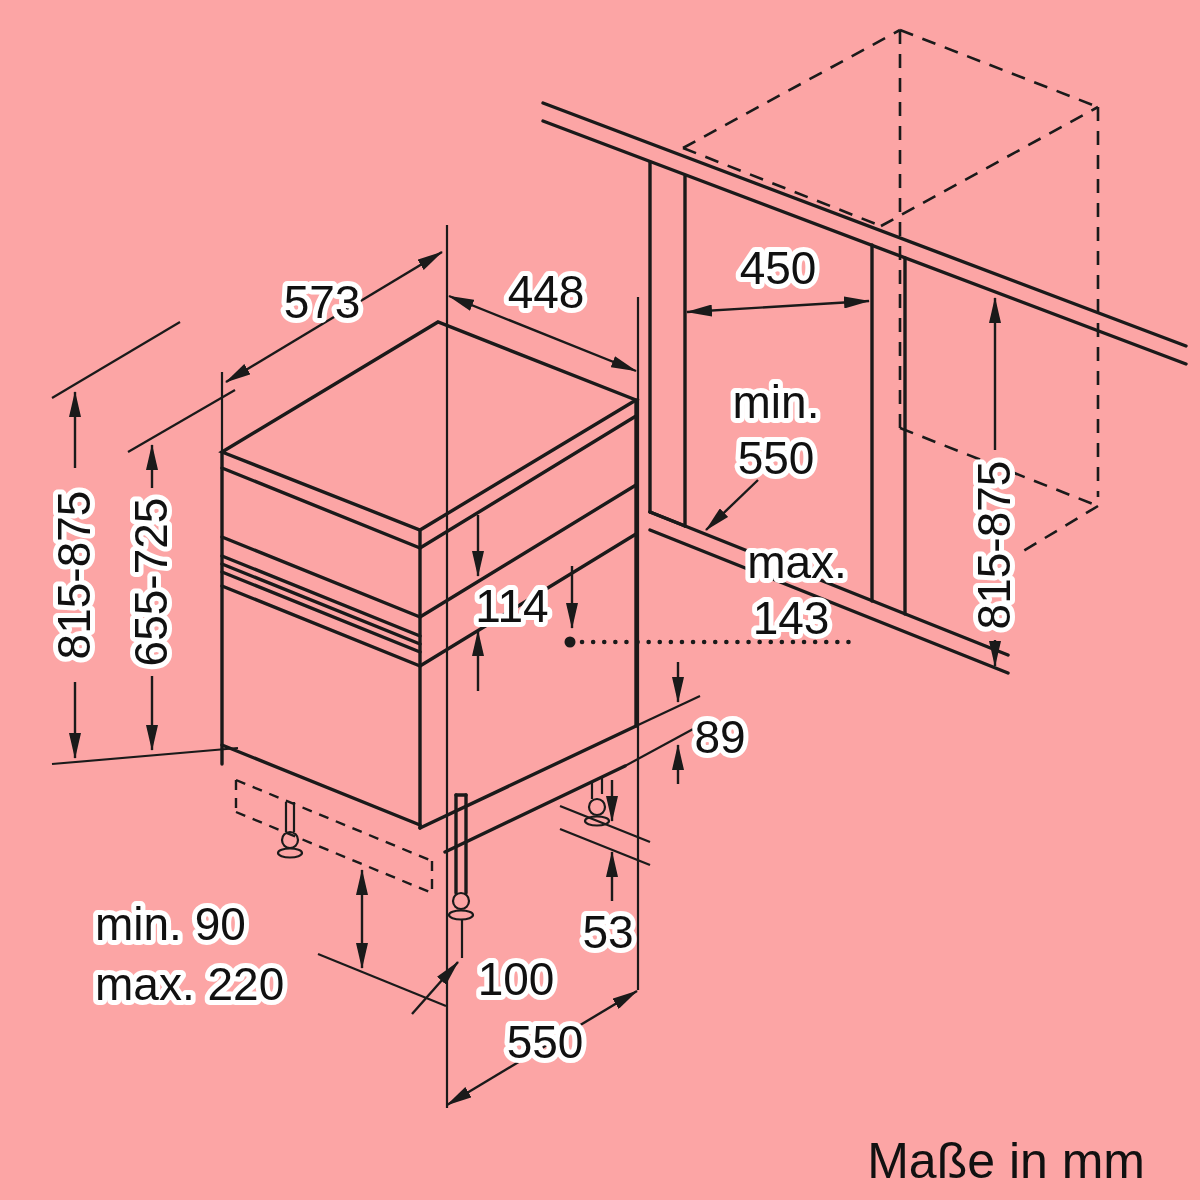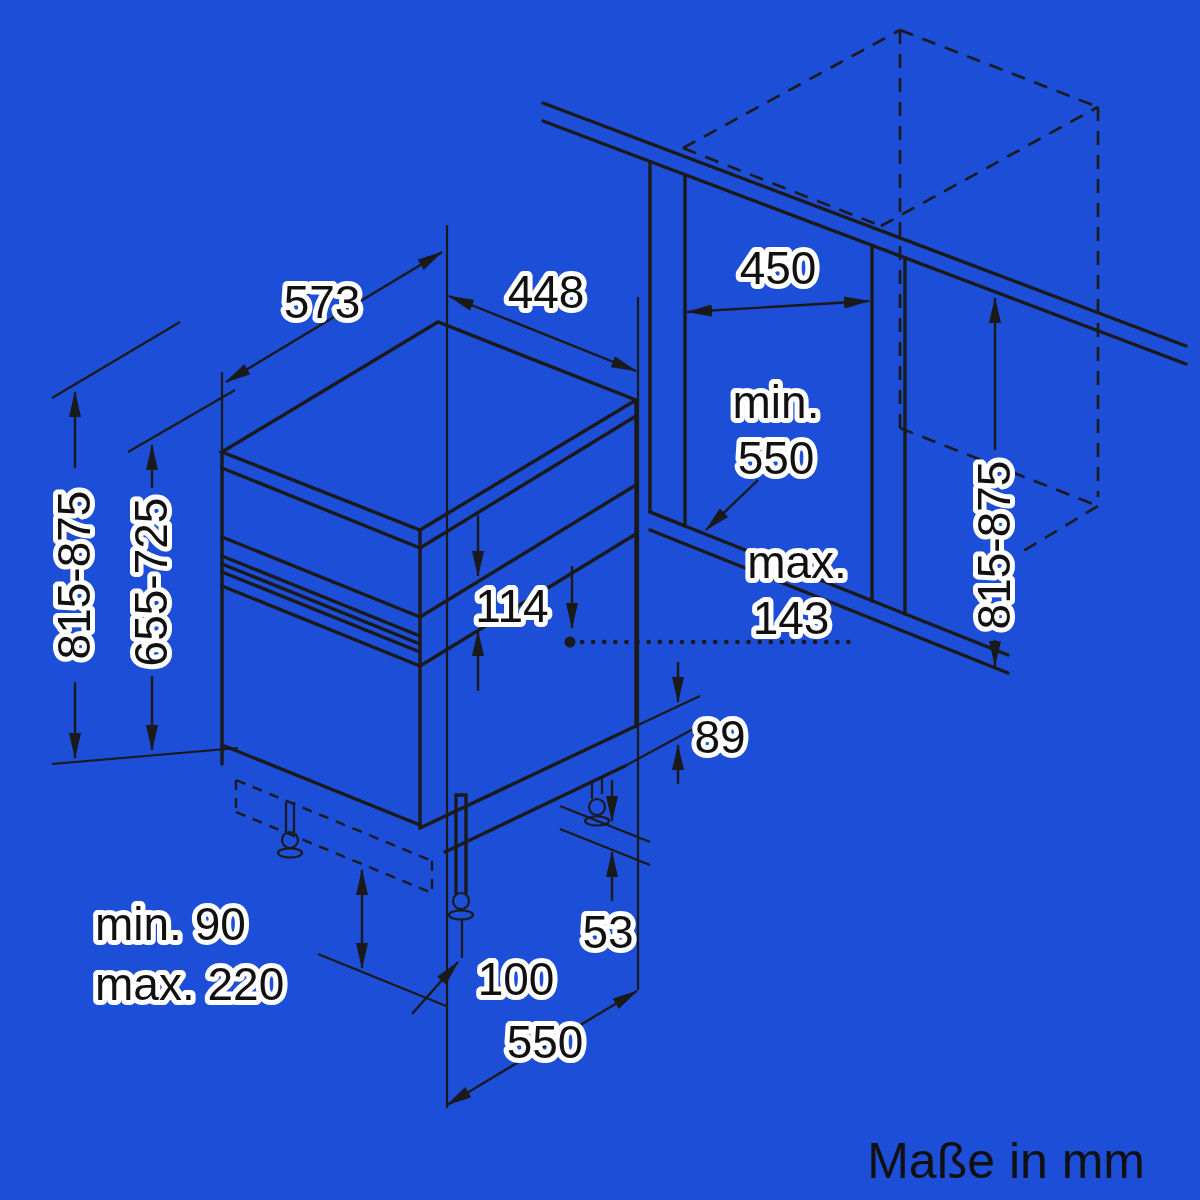--- a/index.html
+++ b/index.html
@@ -1,16 +1,16 @@
 <!DOCTYPE html>
 <html><head>
 <meta charset="utf-8">
 <style>
   html,body{margin:0;padding:0;background:#fff;}
-  .canvas{position:relative;width:1200px;height:1200px;background:#1d4ed8;overflow:hidden;}
+  .canvas{position:relative;width:1200px;height:1200px;background:#fca5a5;overflow:hidden;}
   svg{position:absolute;left:0;top:0;}
   .obj{stroke:#1a1a1a;stroke-width:3.4;fill:none;stroke-linecap:round;}
   .thin{stroke:#1a1a1a;stroke-width:2.2;fill:none;}
   .dash{stroke:#1a1a1a;stroke-width:2.6;fill:none;stroke-dasharray:14 10;}
   .pdash{stroke:#1a1a1a;stroke-width:2.4;fill:none;stroke-dasharray:10 8;}
   .dim-line{stroke:#1a1a1a;stroke-width:2.4;fill:none;}
   .dot-line{stroke:#1a1a1a;stroke-width:4.5;fill:none;stroke-dasharray:0.1 11;stroke-linecap:round;}
   .dim-text{font-family:"Liberation Sans",sans-serif;font-size:46px;fill:#111;
             paint-order:stroke;stroke:#ffffff;stroke-width:10px;stroke-linejoin:round;}
   .footer-text{font-family:"Liberation Sans",sans-serif;font-size:50px;fill:#111;}

